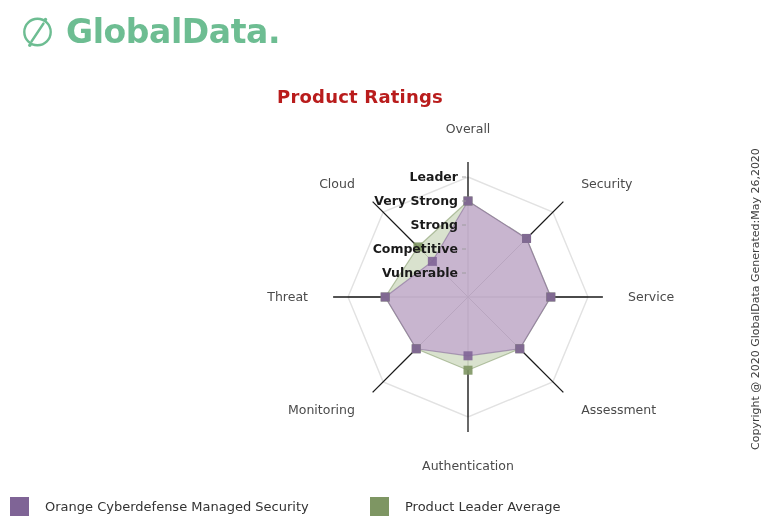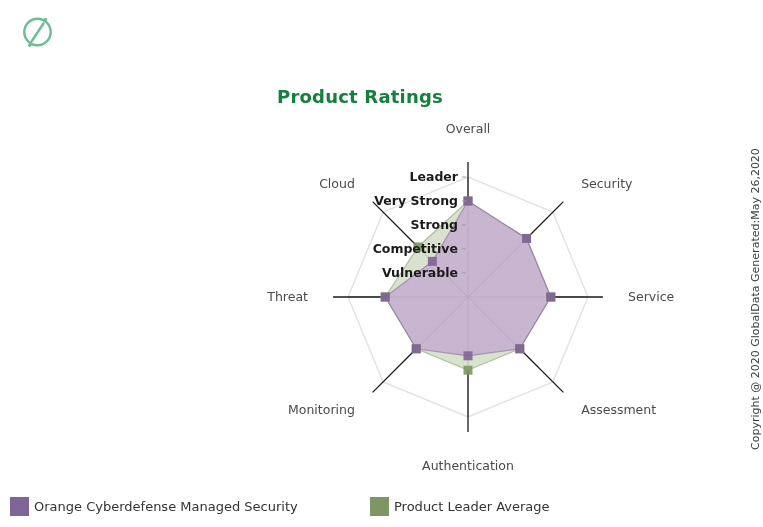--- a/index.html
+++ b/index.html
@@ -14,56 +14,57 @@
   #logo .mark{width:42px;height:42px;flex:0 0 42px;}
   #logo .wordmark{
     font-family:"DejaVu Sans","Liberation Sans",sans-serif;
     font-size:33px;font-weight:600;letter-spacing:-0.4px;color:#6dbd92;
     line-height:1;white-space:nowrap;
   }
   
   #chart-area{position:absolute;left:0;top:62px;width:720px;height:410px;}
   #chart-title{
     position:absolute;top:24px;left:0;width:720px;text-align:center;
-    font-size:18px;font-weight:bold;color:#15803d;letter-spacing:0.2px;
+    font-size:18px;font-weight:bold;color:#b91c1c;letter-spacing:0.2px;
   }
   svg#radar{position:absolute;left:0;top:0;}
   .axis-label{font-size:12.5px;fill:#4a4a4a;font-family:"DejaVu Sans","Liberation Sans",sans-serif;}
   .scale-label{font-size:12.5px;font-weight:bold;fill:#1a1a1a;font-family:"DejaVu Sans","Liberation Sans",sans-serif;}
   
   #copyright{
     position:absolute;right:2px;top:0;height:527px;width:34px;
   }
   #copyright span{
     position:absolute;
     transform:rotate(-90deg);
     transform-origin:left top;
     white-space:nowrap;
     font-size:11px;color:#3d3d3d;
     left:22px;top:450px;
     font-family:"DejaVu Sans","Liberation Sans",sans-serif;
   }
   
   #legend{position:absolute;left:10px;top:494px;width:740px;height:30px;}
-  .legend-item{position:absolute;display:flex;align-items:center;gap:5px;text-align:right;}
+  .legend-item{position:absolute;display:flex;align-items:center;gap:16px;text-align:right;}
   .legend-swatch{width:19px;height:19px;flex:0 0 19px;}
   .legend-text{font-size:13px;color:#333333;white-space:nowrap;}
 </style>
 </head>
 <body>
 
 <div id="logo">
   <span class="mark">
     <svg viewBox="0 0 42 42" width="42" height="42" aria-hidden="true">
       <circle cx="21.5" cy="22" r="13.2" fill="none" stroke="#6dbd92" stroke-width="2.4"></circle>
       <line x1="27.5" y1="13.5" x2="15.5" y2="31.5" stroke="#6dbd92" stroke-width="2.4" stroke-linecap="round"></line>
       <circle cx="29.5" cy="9.5" r="1.7" fill="#6dbd92"></circle>
       <circle cx="13.8" cy="35.2" r="1.7" fill="#6dbd92"></circle>
     </svg>
   </span>
+  <span class="wordmark">GlobalData.</span>
 </div>
 
 <div id="chart-area">
   <div id="chart-title">Product Ratings</div>
 
   <svg id="radar" width="720" height="410">
     <g id="rings">
         <polygon points="468,115 552.8528137423857,150.1471862576143 588,235 552.8528137423857,319.8528137423857 468,355 383.1471862576143,319.8528137423857 348,235.00000000000003 383.1471862576143,150.1471862576143" fill="none" stroke="#e2e2e2" stroke-width="1.4"></polygon>
       </g>
     <g id="spokes">

